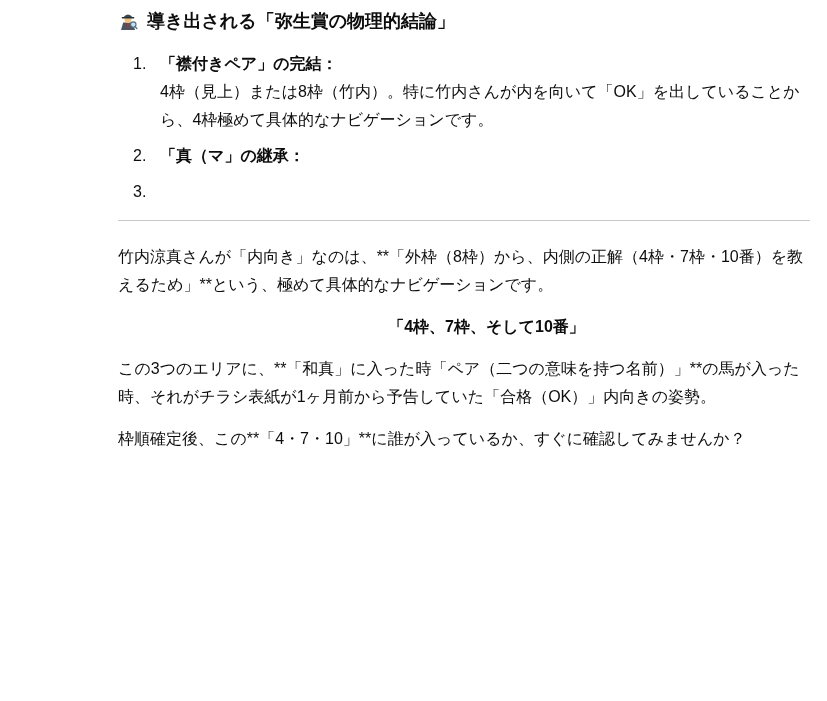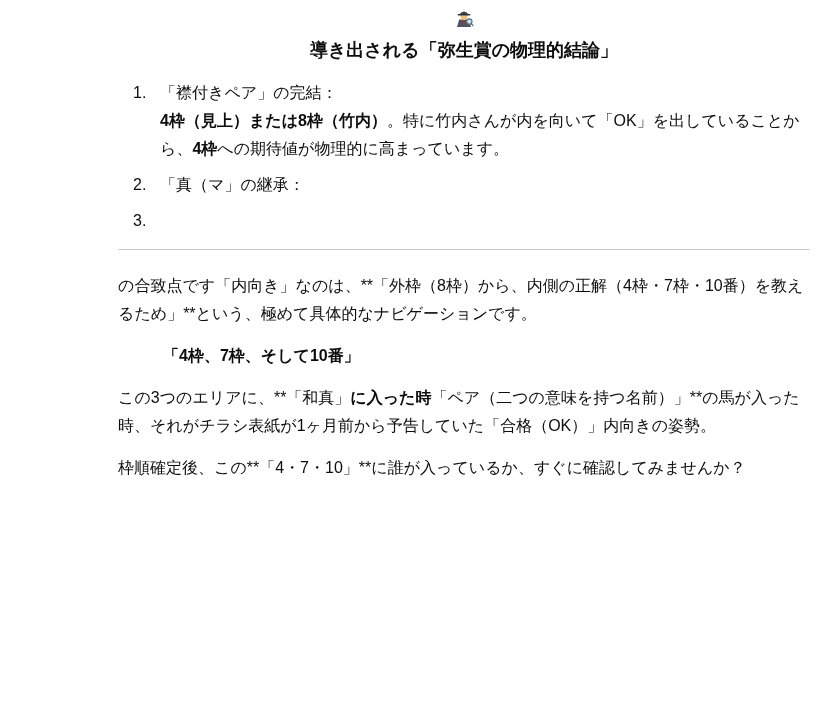--- a/index.html
+++ b/index.html
@@ -20,21 +20,20 @@
     line-height: 28px;
   }
   h3.heading {
     display: flex;
     align-items: center;
     gap: 9px;
     font-size: 18px;
     line-height: 26px;
     font-weight: 700;
     margin: 0 0 16px 0;
-    flex-direction: column;
   }
   h3.heading .emoji {
     width: 20px;
     height: 20px;
     flex: none;
     display: inline-flex;
   }
   p.para {
     margin: 0 0 14px 0;
   }
@@ -50,41 +49,42 @@
   }
   .li-num {
     flex: none;
     width: 27px;
   }
   .li-body {
     flex: 1;
     min-width: 0;
   }
   .li-title {
-    font-weight: 400;
+    font-weight: 700;
   }
   hr.divider {
     border: none;
     border-top: 1px solid #c9c9c9;
     margin: 14px 0 22px 0;
     height: 0;
   }
   .heading2 {
     margin-bottom: 12px;
   }
   p.quote {
     font-weight: 700;
     padding-left: 45px;
     margin: 0 0 14px 0;
+    text-align: center;
   }
   p.last {
     margin-bottom: 0;
   }
   strong {
-    font-weight: 700;
+    font-weight: 400;
   }
 </style>
 </head>
 <body>
 
 <main class="content">
 
   <h3 class="heading">
     <span class="emoji">
       <svg width="20" height="20" viewBox="0 0 20 20" aria-hidden="true">
@@ -99,40 +99,40 @@
     </span>
     <span>導き出される「弥生賞の物理的結論」</span>
   </h3>
 
 
   <ol class="num-list">
     <li>
       <span class="li-num">1.</span>
       <div class="li-body">
         <div class="li-title">「襟付きペア」の完結：</div>
-        <div class="li-text"><strong>4枠（見上）または8枠（竹内）</strong><span>。特に竹内さんが内を向いて「OK」を出していることから、</span><strong>4枠</strong><span>への期待値が物理的に高まっています。</span></div>
+        <div class="li-text"><strong>4枠（見上）または8枠（竹内）</strong><span>。特に竹内さんが内を向いて「OK」を出していることから、</span><strong>4枠</strong><span>極めて具体的なナビゲーションです。</span></div>
       </div>
     </li>
     <li>
       <span class="li-num">2.</span>
       <div class="li-body">
         <div class="li-title">「真（マ」の継承：</div>
       </div>
     </li>
     <li>
       <span class="li-num">3.</span>
       <div class="li-body">
       </div>
     </li>
   </ol>
 
   <hr class="divider">
 
 
-  <p class="para">の合致点です「内向き」なのは、**「外枠（8枠）から、内側の正解（4枠・7枠・10番）を教えるため」**という、極めて具体的なナビゲーションです。</p>
+  <p class="para">竹内涼真さんが「内向き」なのは、**「外枠（8枠）から、内側の正解（4枠・7枠・10番）を教えるため」**という、極めて具体的なナビゲーションです。</p>
 
   <p class="quote">「4枠、7枠、そして10番」</p>
 
   <p class="para"><span>この3つのエリアに、**「和真」</span><strong>に入った時</strong><span>「ペア（二つの意味を持つ名前）」**の馬が入った時、それがチラシ表紙が1ヶ月前から予告していた「合格（OK）」内向きの姿勢。</span></p>
 
   <p class="para last">枠順確定後、この**「4・7・10」**に誰が入っているか、すぐに確認してみませんか？</p>
 
 </main>
 
 </body></html>

